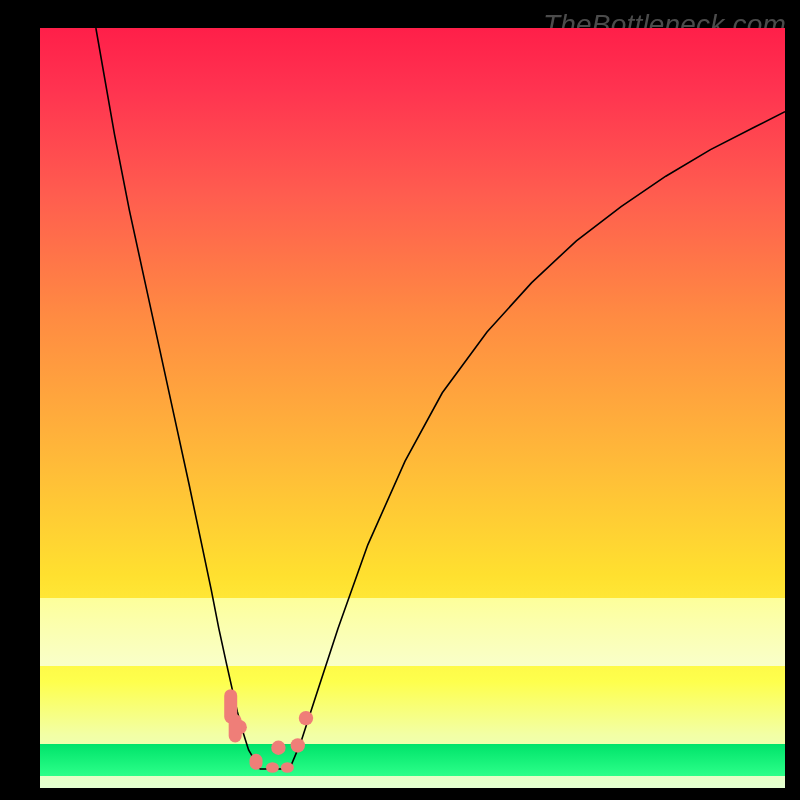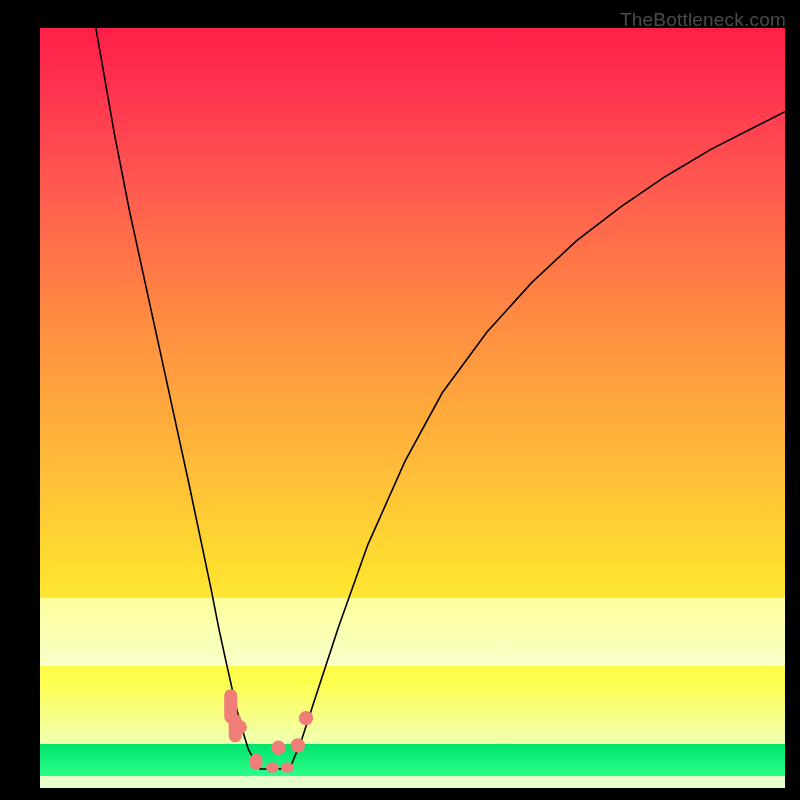--- a/index.html
+++ b/index.html
@@ -51,24 +51,25 @@
         #feff4d 86%,
         #f2ffa5 93%,
         #e3ffd0 100%
       );
   }
   .watermark {
     position: absolute;
     top: 9px;
     right: 14px;
     color: #4b4b4b;
-    font-size: 19px;
+    font-size: 28px;
     font-weight: 500;
     letter-spacing: 0.2px;
     user-select: none;
+    font-style: italic;
   }
   svg.curves {
     position: absolute;
     left: 0;
     top: 0;
     width: 745px;
     height: 760px;
   }
   .curve {
     fill: none;

